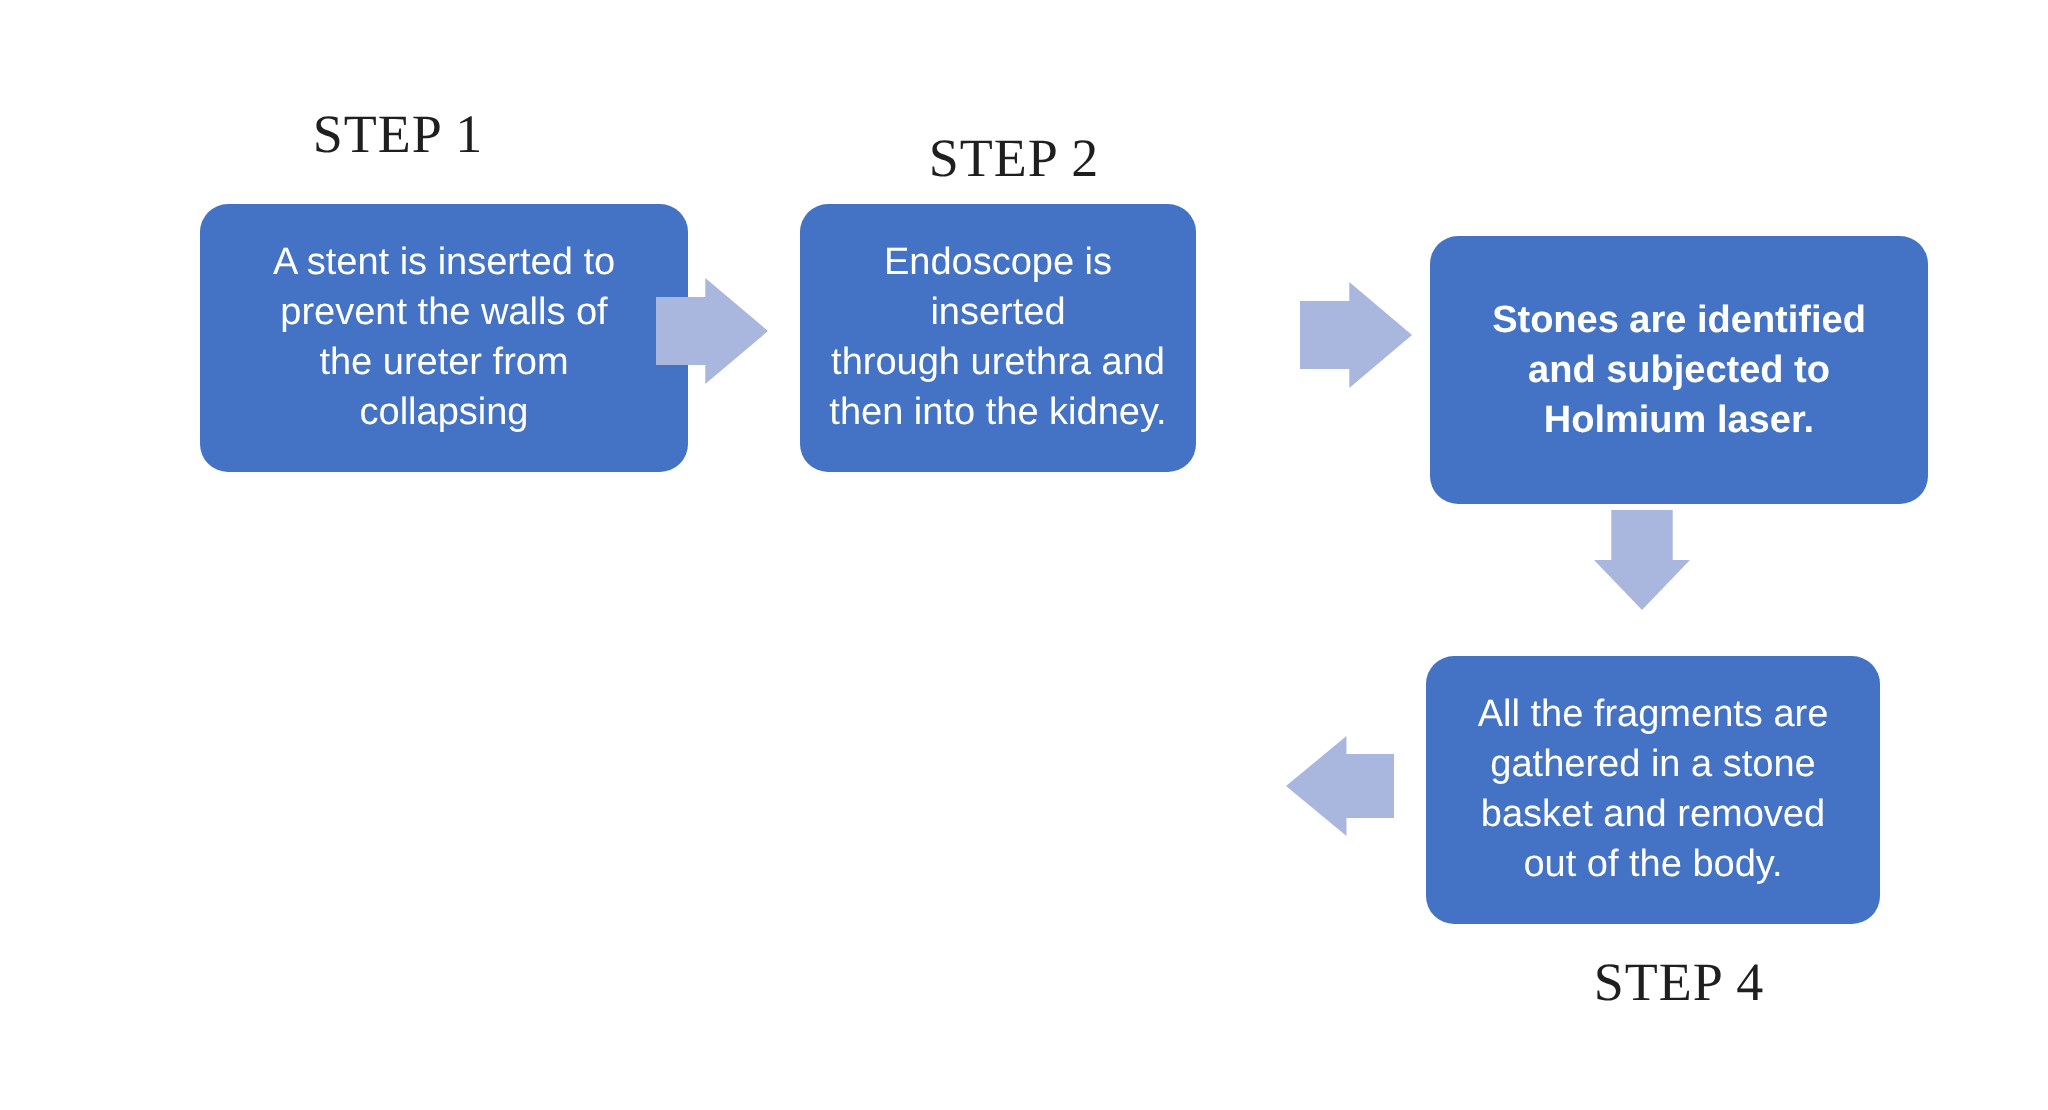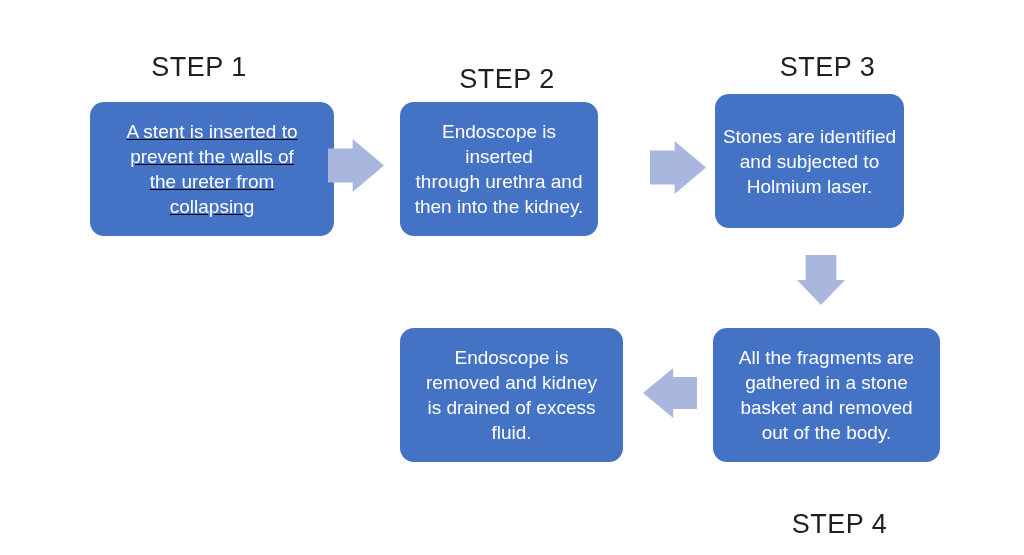--- a/index.html
+++ b/index.html
@@ -18,21 +18,21 @@
     background: var(--background);
     font-family: "Liberation Sans", sans-serif;
     overflow: hidden;
   }
   .step-label {
     position: absolute;
     height: 38px;
     display: flex;
     align-items: center;
     justify-content: center;
-    font-family: Liberation Sans, sans-serif;
+    font-family: Liberation Serif, serif;
     font-size: 27px;
     letter-spacing: 0.5px;
     color: var(--label-text);
   }
   .step-box {
     position: absolute;
     height: 134px;
     background: var(--box-fill);
     border-radius: 14px;
     display: flex;
@@ -67,54 +67,47 @@
     clip-path: polygon(100% 18%, 56% 18%, 56% 0%, 0% 50%, 56% 100%, 56% 82%, 100% 82%);
   }
 </style>
 </head>
 <body>
 
 <div class="canvas">
 
   <div class="step-label" style="left:90px; top:48px; width:218px;">STEP 1</div>
   <div class="step-label" style="left:396px; top:60px; width:222px;">STEP 2</div>
-  <div class="step-label" style="left:715px; top:48px; width:225px;">STEP 3</div>
 
-  <div class="step-box" style="left:90px; top:102px; width:244px;text-decoration:underline;">
+  <div class="step-box" style="left:100px; top:102px; width:244px;">
     <div class="box-text">A stent is inserted to
 prevent the walls of
 the ureter from
 collapsing</div>
   </div>
   <div class="step-box" style="left:400px; top:102px; width:198px;">
     <div class="box-text">Endoscope is inserted
 through urethra and
 then into the kidney.</div>
   </div>
-  <div class="step-box" style="left:715px; top:94px; width:189px;">
+  <div class="step-box" style="left:715px; top:118px; width:249px;font-weight:bold;">
     <div class="box-text">Stones are identified
 and subjected to
 Holmium laser.</div>
   </div>
 
   <div class="arrow arrow-right" style="left:328px; top:139px;"></div>
   <div class="arrow arrow-right" style="left:650px; top:141px;"></div>
 
   <div class="arrow arrow-down" style="left:797px; top:255px;"></div>
 
-  <div class="step-box" style="left:400px; top:328px; width:223px;">
-    <div class="box-text">Endoscope is
-removed and kidney
-is drained of excess
-fluid.</div>
-  </div>
   <div class="step-box" style="left:713px; top:328px; width:227px;">
     <div class="box-text">All the fragments are
 gathered in a stone
 basket and removed
 out of the body.</div>
   </div>
 
   <div class="arrow arrow-left" style="left:643px; top:368px;"></div>
 
-  <div class="step-label" style="left:726px; top:505px; width:227px;">STEP 4</div>
+  <div class="step-label" style="left:726px; top:472px; width:227px;">STEP 4</div>
 
 </div>
 
 </body></html>

